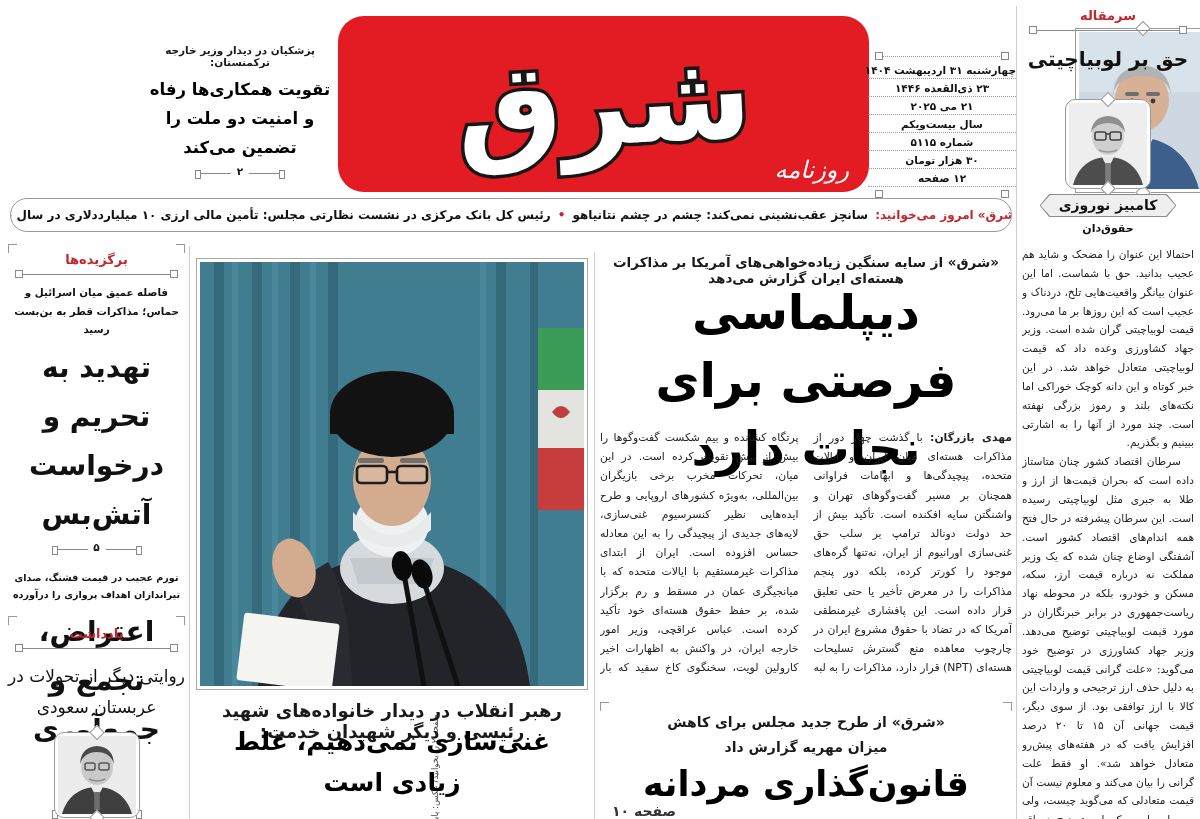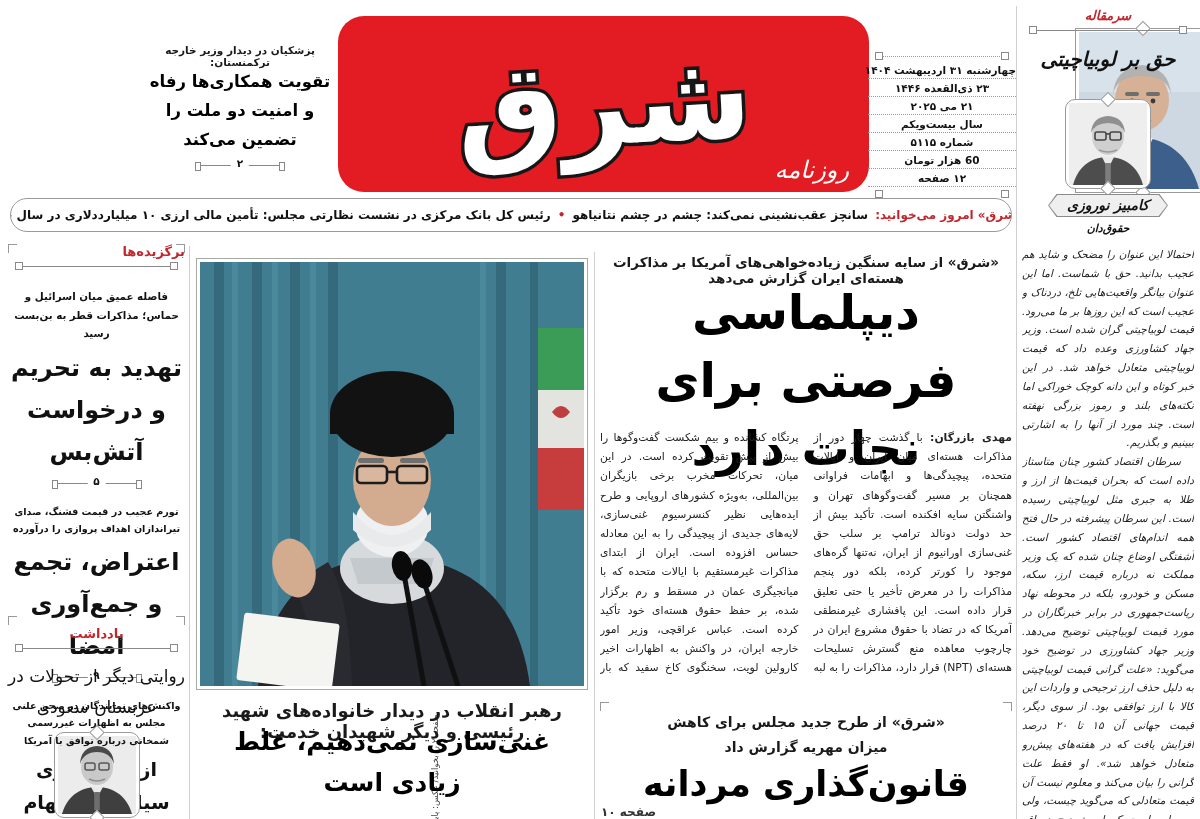--- a/index.html
+++ b/index.html
@@ -42,51 +42,51 @@
   
   .dateline { left:868px; top:48px; width:148px; }
   .dateline div { font-size:10.5px; font-weight:bold; text-align:center; padding:3px 0 2px;
               border-bottom:1px dotted #9a9a9a; white-space:nowrap; }
   .dateline div:last-child { border-bottom:none; }
   
   .strip { left:10px; top:198px; width:1002px; height:34px; border:1px solid #9a9a9a;
            border-radius:17px; display:flex; align-items:center; justify-content:center;
            gap:7px; font-size:12px; font-weight:bold; white-space:nowrap; overflow:hidden; }
   
-  .editorial { left:1022px; top:8px; width:172px; height:811px; overflow:hidden;font-style:italic; }
+  .editorial { left:1022px; top:8px; width:172px; height:811px; overflow:hidden; }
   .editorial .title { font-size:20px; font-weight:bold; text-align:center; margin:16px 0 28px; }
   .ed-body { font-size:10.6px; line-height:1.78; text-align:justify; color:#222; margin-top:10px; }
   .ed-body p { text-indent:13px; }
   .ed-body p:first-child { text-indent:0; }
   .role { text-align:center; font-size:11px; font-weight:bold; margin-top:5px; }
   
   .sidebar-sec { position:absolute; left:8px; width:177px; }
   .hl-kicker { font-size:10.3px; font-weight:bold; text-align:center; line-height:1.8; position:relative; z-index:2; }
-  .hl-head { font-size:24px; font-weight:bold; text-align:center; line-height:1.75; margin-top:4px; letter-spacing:-0.3px; }
+  .hl-head { font-size:28px; font-weight:bold; text-align:center; line-height:1.75; margin-top:4px; letter-spacing:-0.3px; }
   .side-tag { position:absolute; left:0; top:378px; width:118px; height:46px;
               background:rgba(225,49,55,0.88); z-index:1; }
   .side-tag span { position:absolute; right:auto; left:8px; top:8px; color:#fff;
               font-size:22px; font-weight:bold; }
   
   .lead-kicker { left:600px; top:254px; width:412px; font-size:13.5px; }
   .lead-head { left:600px; top:278px; width:412px; font-size:48px; line-height:1.42; }
   .lead-body { left:600px; top:428px; width:412px; height:256px; overflow:hidden;
                column-count:2; column-gap:15px; font-size:10.8px; line-height:1.78;
                text-align:justify; color:#222; }
   
   .photo-box { left:196px; top:258px; width:392px; height:432px; }
   .vcap { left:178px; top:694px; width:252px; transform:rotate(-90deg); transform-origin:right top;
           font-size:8.6px; color:#444; text-align:left; }
   .ph-kicker { left:196px; top:700px; width:392px; font-size:18px; }
   .ph-head { left:196px; top:722px; width:392px; font-size:25px; line-height:1.62; }
   
   .story2 { left:600px; top:702px; width:412px; height:117px; }
   .story2 .kicker { font-size:14px; line-height:1.75; margin-top:8px; }
   .story2 .headline { font-size:35px; margin-top:5px; }
-  .story2 .pg { position:absolute; left:1px; bottom:0; font-size:12px; font-weight:bold; color:#333; }
+  .story2 .pg { position:absolute; left:12px; bottom:0; font-size:14px; font-weight:bold; color:#333; }
   
   .note-title { font-size:17px; font-weight:normal; text-align:center; line-height:1.8; margin-top:12px; }
 </style>
 </head>
 <body>
 
 <div class="page">
 
   <div class="vline" style="left:189px;top:246px;height:573px;"></div>
   <div class="vline" style="left:594px;top:252px;height:567px;"></div>
@@ -102,41 +102,41 @@
       <path d="M34,62 Q36,36 63,33 Q90,36 92,62 Q88,44 63,44 Q38,44 34,62 Z" fill="#b2b2b2"></path>
       <rect x="46" y="60" width="14" height="4" rx="2" fill="#6e6e6e"></rect>
       <rect x="67" y="60" width="14" height="4" rx="2" fill="#6e6e6e"></rect>
       <circle cx="53" cy="69" r="2.4" fill="#3a3a3a"></circle>
       <circle cx="74" cy="69" r="2.4" fill="#3a3a3a"></circle>
       <path d="M54,88 Q63,94 72,88" stroke="#9a7a62" stroke-width="2" fill="none"></path>
     </svg>
   </div>
   <div class="abs" style="left:148px;top:44px;width:184px;">
     <div class="kicker" style="font-size:10.5px;">پزشکیان در دیدار وزیر خارجه ترکمنستان:</div>
-    <div class="headline" style="font-size:16.5px;line-height:1.75;margin-top:0;">تقویت همکاری‌ها رفاه و امنیت دو ملت را تضمین می‌کند</div>
+    <div class="headline" style="font-size:16.5px;line-height:1.75;margin-top:8px;">تقویت همکاری‌ها رفاه و امنیت دو ملت را تضمین می‌کند</div>
     <div class="pgmark">
         <b>۲</b>
       </div>
   </div>
 
   <div class="abs masthead">
     <svg width="525" height="170" viewBox="0 0 525 170">
       <text x="262" y="126" text-anchor="middle" font-family="DejaVu Sans, sans-serif" font-size="118" font-weight="bold" fill="#ffffff" stroke="#161616" stroke-width="7" paint-order="stroke" transform="rotate(-3 262 90)">شرق</text>
     </svg>
     <span class="tagline">روزنامه</span>
   </div>
 
   <div class="abs dateline">
     <div class="orn" style="margin-bottom:4px;"></div>
     <div>چهارشنبه ۳۱ اردیبهشت ۱۴۰۴</div>
     <div>۲۳ ذی‌القعده ۱۴۴۶</div>
     <div>۲۱ می ۲۰۲۵</div>
     <div>سال بیست‌ویکم</div>
     <div>شماره ۵۱۱۵</div>
-    <div>60 هزار تومان</div>
+    <div>۳۰ هزار تومان</div>
     <div>۱۲ صفحه</div>
     <div class="orn" style="margin-top:2px;"></div>
   </div>
 
   <div class="abs strip">
     <span class="red">در «شرق» امروز می‌خوانید:</span>
     <span>سانچز عقب‌نشینی نمی‌کند: چشم در چشم نتانیاهو</span>
     <span class="red">•</span>
     <span>رئیس کل بانک مرکزی در نشست نظارتی مجلس: تأمین مالی ارزی ۱۰ میلیارددلاری در سال جاری</span>
   </div>
@@ -166,24 +166,24 @@
     <div class="ed-body">
       <p>احتمالا این عنوان را مضحک و شاید هم عجیب بدانید. حق با شماست. اما این عنوان بیانگر واقعیت‌هایی تلخ، دردناک و عجیب است که این روزها بر ما می‌رود. قیمت لوبیاچیتی گران شده است. وزیر جهاد کشاورزی وعده داد که قیمت لوبیاچیتی متعادل خواهد شد. در این خبر کوتاه و این دانه کوچک خوراکی اما نکته‌های بلند و رموز بزرگی نهفته است. چند مورد از آنها را به اشارتی ببینیم و بگذریم.</p>
       <p>سرطان اقتصاد کشور چنان متاستاز داده است که بحران قیمت‌ها از ارز و طلا به جبری مثل لوبیاچیتی رسیده است. این سرطان پیشرفته در حال فتح همه اندام‌های اقتصاد کشور است. آشفتگی اوضاع چنان شده که یک وزیر مملکت نه درباره قیمت ارز، سکه، مسکن و خودرو، بلکه در محوطه نهاد ریاست‌جمهوری در برابر خبرنگاران در مورد قیمت لوبیاچیتی توضیح می‌دهد. وزیر جهاد کشاورزی در توضیح خود می‌گوید: «علت گرانی قیمت لوبیاچیتی به دلیل حذف ارز ترجیحی و واردات این کالا با ارز توافقی بود. از سوی دیگر، قیمت جهانی آن ۱۵ تا ۲۰ درصد افزایش یافت که در هفته‌های پیش‌رو متعادل خواهد شد». او فقط علت گرانی را بیان می‌کند و معلوم نیست آن قیمت متعادلی که می‌گوید چیست، ولی مهم این است که این توضیح درواقع بیانی محترمانه و رمزآلود و پوشیده از استیصال، بی‌برنامگی و فقدان یک نظام برنامه‌ریزی هوشمند و آگاه و صادق است.</p>
 
     </div>
   </aside>
 
   <section class="sidebar-sec" style="top:244px;height:370px;">
     <i class="cb tl"></i>
     <i class="cb tr"></i>
-    <div class="sec-head" style="text-align:right;">برگزیده‌ها</div>
+    <div class="sec-head" style="margin-top:8px;">برگزیده‌ها</div>
     <div class="orn"></div>
 
-    <div style="margin-top:20px;">
+    <div style="margin-top:8px;">
       <div class="hl-kicker">فاصله عمیق میان اسرائیل و حماس؛ مذاکرات قطر به بن‌بست رسید</div>
       <div class="hl-head">تهدید به تحریم و درخواست آتش‌بس</div>
       <div class="pgmark">
           <b>۵</b>
         </div>
     </div>
 
     <div style="margin-top:10px;">
       <div class="hl-kicker" style="font-size:9.6px;">تورم عجیب در قیمت فشنگ، صدای تیراندازان اهداف پروازی را درآورده</div>
       <div class="hl-head">اعتراض، تجمع و جمع‌آوری امضا</div>

